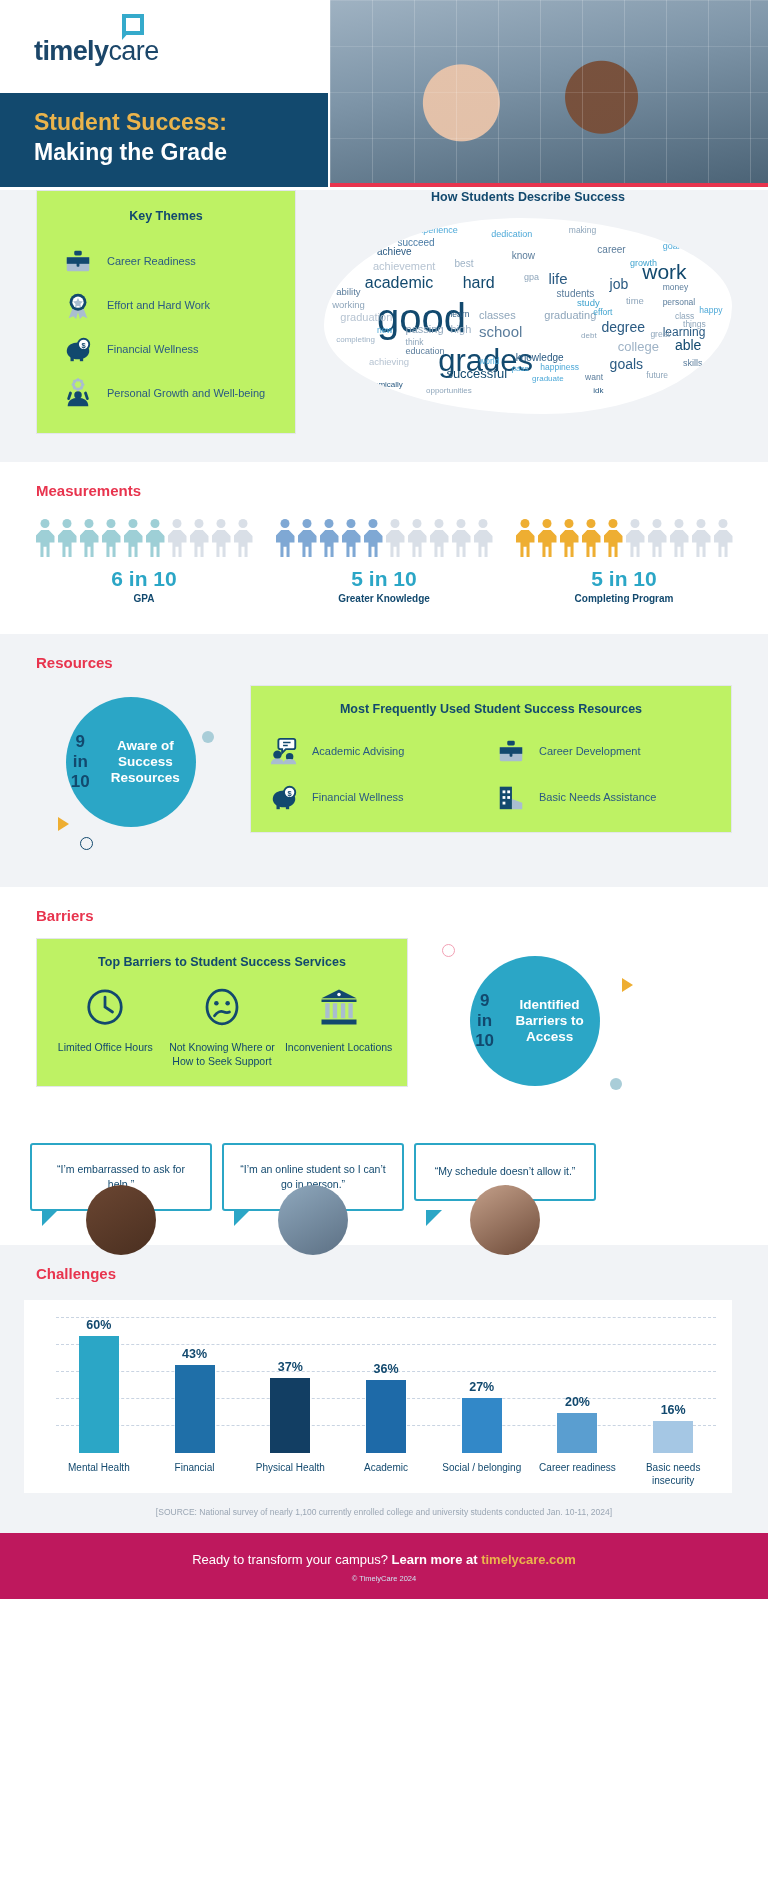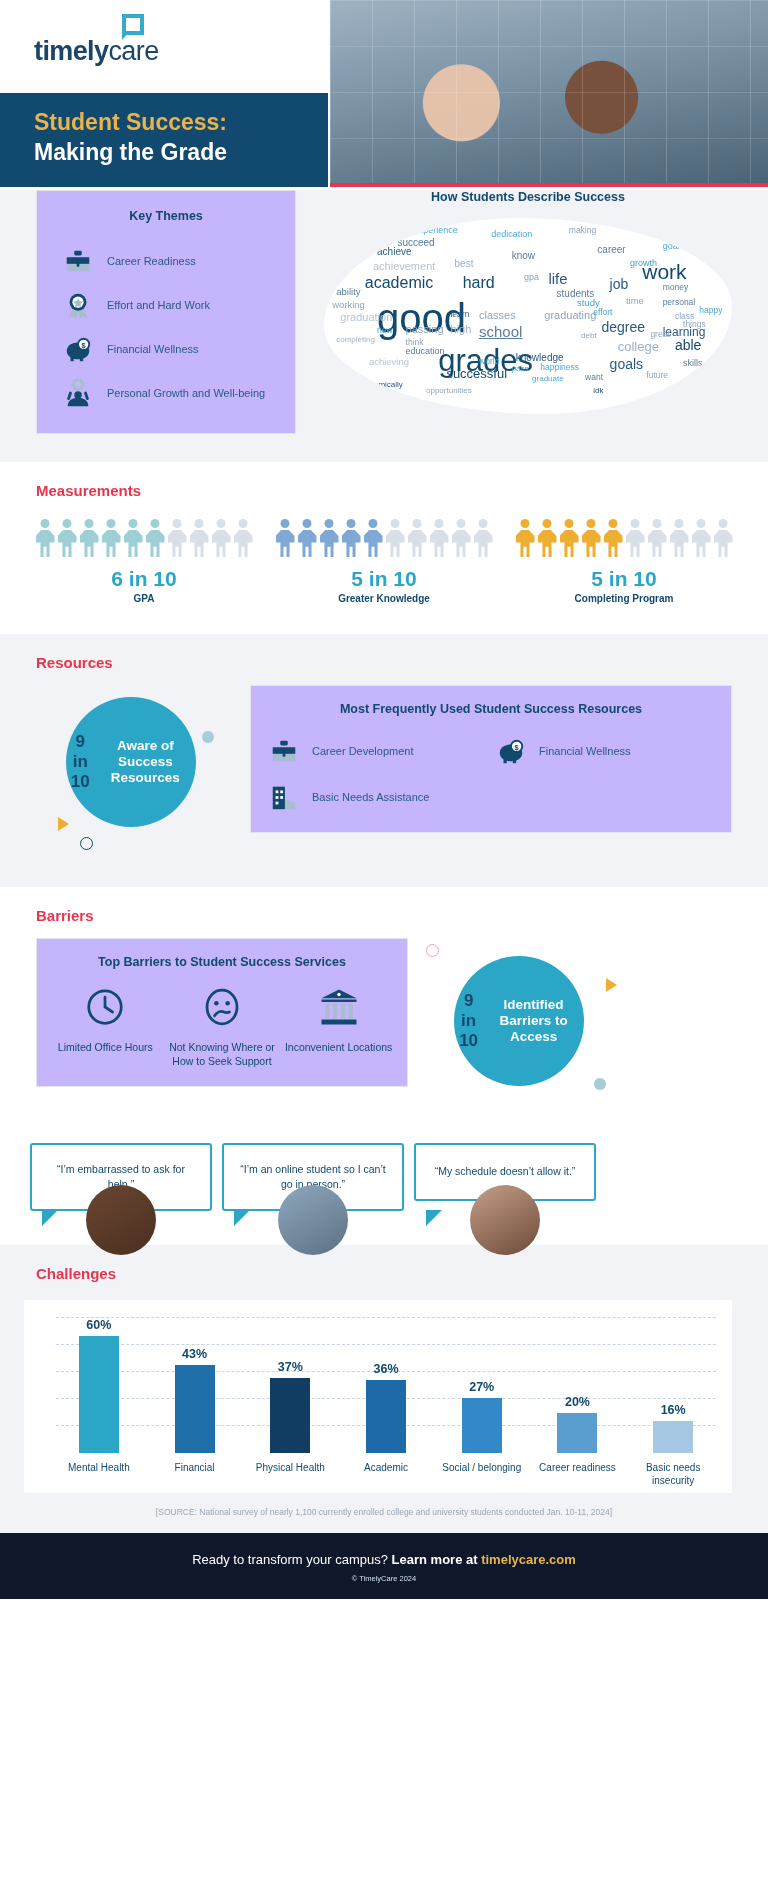--- a/index.html
+++ b/index.html
@@ -52,21 +52,21 @@
 
   
   .band { padding: 0 0 0 0; }
   .band.gray { background: #f1f3f6; }
   .band.white { background: #ffffff; }
   .sec-label {
     font-size: 15px; font-weight: 700; color: #e8344e;
     padding: 20px 0 14px 36px;
   }
   .card {
-    background: #c4b5fd; border: 1px solid #e3e6eb;
+    background: #bef264; border: 1px solid #e3e6eb;
   }
   .card-title {
     font-size: 12.5px; font-weight: 700; color: #12496e; text-align: center;
   }
 
   
   .defs { display: flex; padding: 0 36px 28px 36px; gap: 28px; }
   .themes-card { width: 260px; padding: 18px 0 18px 0; }
   .theme-list { margin-top: 16px; }
   .theme-row { display: flex; align-items: center; gap: 14px; padding: 7px 0 7px 26px; }
@@ -110,21 +110,21 @@
   }
   .stat-big { font-size: 17px; font-weight: 700; color: #12496e; }
   .stat-sub { font-size: 13.5px; font-weight: 700; }
   .dot { position: absolute; border-radius: 50%; }
   .res-card { flex: 1; padding: 16px 18px 20px 18px; }
   .res-grid { display: grid; grid-template-columns: 1fr 1fr; gap: 16px 10px; margin-top: 20px; }
   .res-item { display: flex; align-items: center; gap: 13px; }
   .res-label { font-size: 11px; color: #2a5a82; }
 
   
-  .bar-row { display: flex; padding: 0 36px 20px 36px; align-items: flex-start; }
+  .bar-row { display: flex; padding: 0 36px 20px 36px; gap: 16px; align-items: flex-start; }
   .bar-card { width: 372px; padding: 16px 10px 18px 10px; }
   .bar-3 { display: flex; justify-content: space-around; margin-top: 18px; }
   .bar-item { width: 112px; text-align: center; }
   .bar-cap { font-size: 10.5px; color: #12496e; margin-top: 10px; line-height: 1.3; }
   .bar-right { flex: 1; position: relative; height: 175px; }
 
   
   .quotes { display: flex; padding: 10px 30px 34px 30px; gap: 10px; position: relative; }
   .quote-unit { position: relative; width: 182px; }
   .bubble {
@@ -154,21 +154,21 @@
   .gl { position: absolute; left: 0; right: 0; border-top: 1px dashed #c9d4e2; }
   .bar-col { flex: 1; display: flex; flex-direction: column; justify-content: flex-end;
              align-items: center; position: relative; height: 100%; z-index: 2; }
   .bar-val { font-size: 12.5px; font-weight: 700; color: #12496e; margin-bottom: 4px; }
   .bar-rect { width: 40px; }
   .xlabels { display: flex; justify-content: space-between; gap: 10px; padding: 8px 0 0 0; }
   .xlab { flex: 1; text-align: center; font-size: 10px; color: #12496e; line-height: 1.3; }
   .source { font-size: 8.5px; color: #9aa6b4; text-align: center; padding: 14px 0 16px 0; }
 
   
-  .footer { background: #0f172a; padding: 19px 0 16px 0; text-align: center; }
+  .footer { background: #be185d; padding: 19px 0 16px 0; text-align: center; }
   .foot-main { font-size: 13px; color: #ffffff; }
   .foot-main b { font-weight: 700; }
   .foot-main .tc { color: #eab44c; font-weight: 700; }
   .foot-copy { font-size: 7.5px; color: #cfe0ee; margin-top: 7px; }
 </style>
 </head>
 <body>
 
 <div class="page">
 
@@ -236,21 +236,21 @@
         <div class="card-title">How Students Describe Success</div>
         <div class="cloud-blob">
           <div class="cloud-inner" id="cloud-inner">
               <span class="cw" style="left:13%;top:41%;font-size:40px;color:#12496e;">good</span>
               <span class="cw" style="left:28%;top:65%;font-size:31px;color:#12496e;">grades</span>
               <span class="cw" style="left:78%;top:22%;font-size:21px;color:#12496e;">work</span>
               <span class="cw" style="left:10%;top:29%;font-size:16px;color:#12496e;">academic</span>
               <span class="cw" style="left:34%;top:29%;font-size:16px;color:#12496e;">hard</span>
               <span class="cw" style="left:55%;top:27%;font-size:15px;color:#2a5a82;">life</span>
               <span class="cw" style="left:70%;top:30%;font-size:14px;color:#2a5a82;">job</span>
-              <span class="cw" style="left:38%;top:54%;font-size:15px;color:#5b7d9c;text-decoration:underline;">school</span>
+              <span class="cw" style="left:38%;top:54%;font-size:15px;color:#5b7d9c;">school</span>
               <span class="cw" style="left:68%;top:52%;font-size:14px;color:#2a5a82;">degree</span>
               <span class="cw" style="left:72%;top:62%;font-size:13px;color:#9fb3c6;">college</span>
               <span class="cw" style="left:86%;top:61%;font-size:14px;color:#12496e;">able</span>
               <span class="cw" style="left:70%;top:71%;font-size:14px;color:#2a5a82;">goals</span>
               <span class="cw" style="left:30%;top:76%;font-size:13px;color:#12496e;">successful</span>
               <span class="cw" style="left:83%;top:55%;font-size:12px;color:#2a5a82;">learning</span>
               <span class="cw" style="left:38%;top:47%;font-size:11px;color:#8fa6bb;">classes</span>
               <span class="cw" style="left:54%;top:47%;font-size:11px;color:#8fa6bb;">graduating</span>
               <span class="cw" style="left:12%;top:22%;font-size:11px;color:#b7c4d2;">achievement</span>
               <span class="cw" style="left:47%;top:69%;font-size:10px;color:#2a5a82;">knowledge</span>
@@ -458,20 +458,31 @@
           <div class="stat-sub">Aware of Success Resources</div>
         </div>
         <div style="position:absolute;left:22px;top:132px;width:0;height:0;border-left:11px solid #eeae32;border-top:7px solid transparent;border-bottom:7px solid transparent;"></div>
         <div class="dot" style="width:13px;height:13px;border:1.5px solid #12496e;left:44px;top:152px;"></div>
       </div>
       <div class="card res-card">
         <div class="card-title">Most Frequently Used Student Success Resources</div>
         <div class="res-grid" id="res-grid">
             <div class="res-item">
               <span class="icon-box"><svg width="30" height="30" viewBox="0 0 32 32">
+                  <circle cx="9" cy="20" r="4.5" fill="#12496e"></circle>
+                  <path d="M2 30c0-4 3-6 7-6s7 2 7 6z" fill="#a9bdd0"></path>
+                  <circle cx="22" cy="22" r="4" fill="#12496e"></circle>
+                  <path d="M15 30c0-3.5 3-5.5 7-5.5s7 2 7 5.5z" fill="#a9bdd0"></path>
+                  <path d="M12 3h14a2 2 0 012 2v7a2 2 0 01-2 2H18l-4 4v-4h-2a2 2 0 01-2-2V5a2 2 0 012-2z" fill="#fff" stroke="#12496e" stroke-width="2"></path>
+                  <path d="M15 7h8M15 10h5" stroke="#12496e" stroke-width="1.6"></path>
+                </svg></span>
+              <span class="res-label">Academic Advising</span>
+            </div>
+            <div class="res-item">
+              <span class="icon-box"><svg width="30" height="30" viewBox="0 0 32 32">
                   <rect x="4" y="12" width="24" height="15" rx="2" fill="#a9bdd0"></rect>
                   <rect x="4" y="12" width="24" height="7" fill="#12496e"></rect>
                   <rect x="12" y="5" width="8" height="5" rx="1.5" fill="#12496e"></rect>
                   <rect x="14.5" y="17" width="3" height="5" rx="1" fill="#12496e"></rect>
                 </svg></span>
               <span class="res-label">Career Development</span>
             </div>
             <div class="res-item">
               <span class="icon-box"><svg width="30" height="30" viewBox="0 0 32 32">
                   <path d="M4 18c0-6 6-9 12-9 7 0 12 4 12 9 0 5-5 9-12 9S4 23 4 18z" fill="#12496e"></path>

